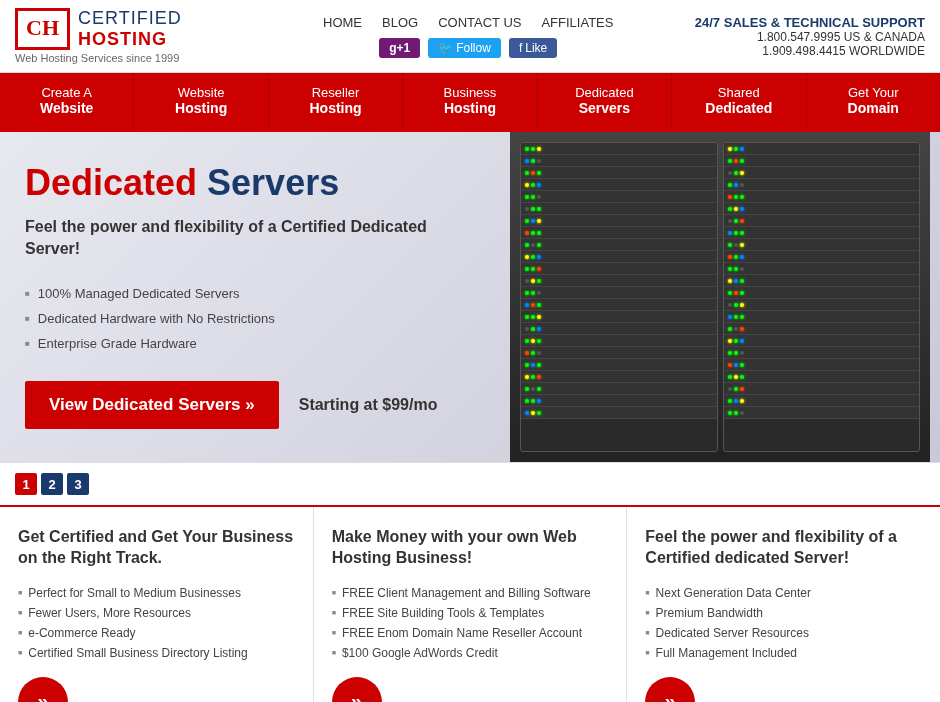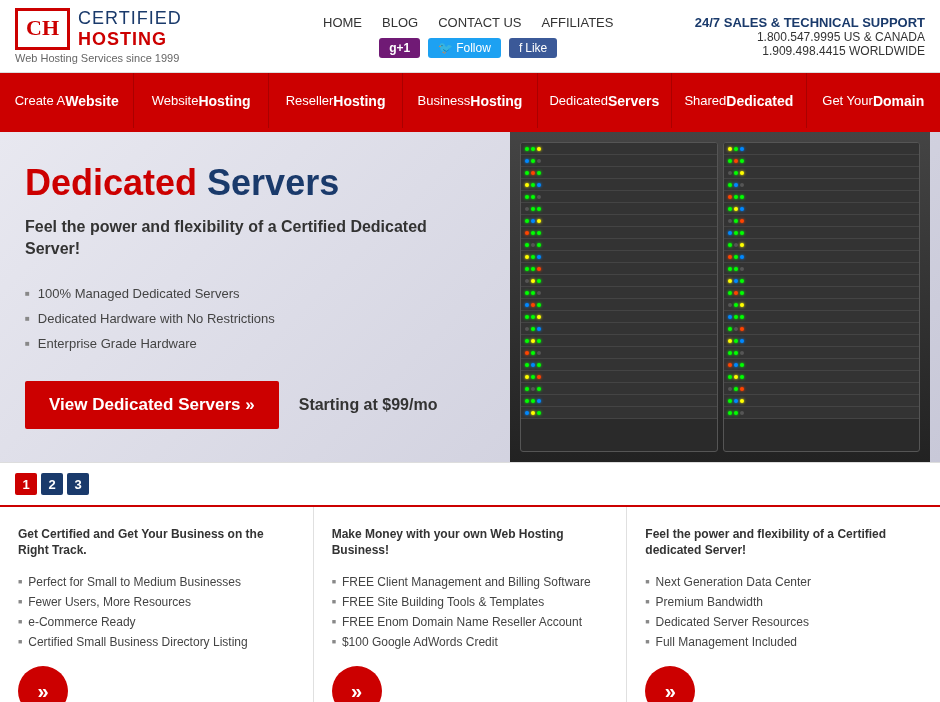--- a/index.html
+++ b/index.html
@@ -22,21 +22,21 @@
     .btn-gplus { background: #701a75; color: white; padding: 3px 10px; border-radius: 3px; font-size: 12px; font-weight: bold; display: flex; align-items: center; gap: 3px; }
     .btn-twitter { background: #1da1f2; color: white; padding: 3px 10px; border-radius: 3px; font-size: 12px; display: flex; align-items: center; gap: 3px; }
     .btn-facebook { background: #3b5998; color: white; padding: 3px 10px; border-radius: 3px; font-size: 12px; display: flex; align-items: center; gap: 3px; }
 
     .support-area { text-align: right; }
     .support-title { font-size: 13px; font-weight: bold; color: #1a3a6b; }
     .support-phone { font-size: 12px; color: #333; }
 
     
     .navbar { display: flex; background: #cc0000; }
-    .navbar-item { flex: 1; padding: 12px 4px; color: white; text-decoration: none; border-right: 1px solid #aa0000; cursor: pointer; display: flex; flex-direction: row; align-items: center; justify-content: center; min-height: 55px; }
+    .navbar-item { flex: 1; padding: 12px 4px; color: white; text-decoration: none; border-right: 1px solid #aa0000; cursor: pointer; display: flex; flex-direction: column; align-items: center; justify-content: center; min-height: 55px; }
     .navbar-item:last-child { border-right: none; }
     .navbar-item span.line1 { font-size: 13px; font-weight: normal; }
     .navbar-item span.line2 { font-size: 14px; font-weight: bold; }
 
     
     .red-line { height: 4px; background: #cc0000; }
 
     
     .hero { position: relative; background: linear-gradient(135deg, #e8e8f0 0%, #c8c8d8 100%); min-height: 330px; overflow: hidden; display: flex; }
     .hero-content { padding: 30px 25px; flex: 1; max-width: 510px; }
@@ -63,21 +63,21 @@
 
     
     .slider-dots { display: flex; gap: 4px; padding: 10px 15px; border-top: 1px solid #ddd; background: #fff; }
     .dot { width: 22px; height: 22px; display: flex; align-items: center; justify-content: center; color: white; font-weight: bold; font-size: 13px; cursor: pointer; border-radius: 2px; }
     .dot-inactive { background: #1a3a6b; }
 
     
     .bottom-row { display: flex; border-top: 2px solid #cc0000; }
     .bottom-col { flex: 1; padding: 20px 18px; border-right: 1px solid #e0e0e0; }
     .bottom-col:last-child { border-right: none; }
-    .col-title { font-size: 12px; font-weight: bold; color: #333; margin-bottom: 14px; line-height: 1.3; }
+    .col-title { font-size: 16px; font-weight: bold; color: #333; margin-bottom: 14px; line-height: 1.3; }
     .col-list { list-style: none; }
     .col-list li { padding: 3px 0; font-size: 12px; color: #444; display: flex; gap: 6px; align-items: flex-start; }
     .col-list li::before { content: "■"; color: #888; font-size: 7px; margin-top: 3px; flex-shrink: 0; }
     .col-cta { margin-top: 14px; }
     .btn-red-round { background: #cc0000; color: white; width: 50px; height: 50px; border-radius: 50%; display: flex; align-items: center; justify-content: center; font-size: 20px; font-weight: bold; cursor: pointer; }
   </style>
 </head>
 <body>
 
 <div class="header">

